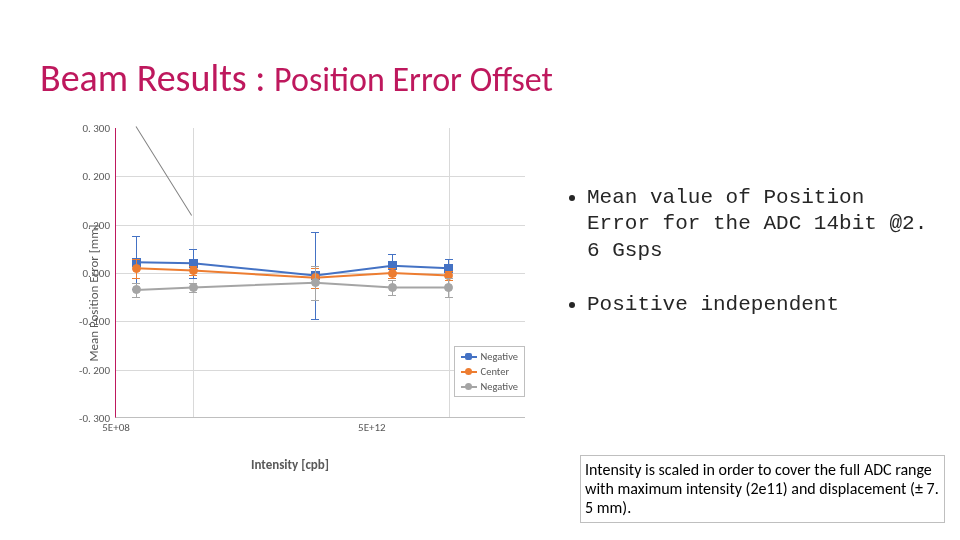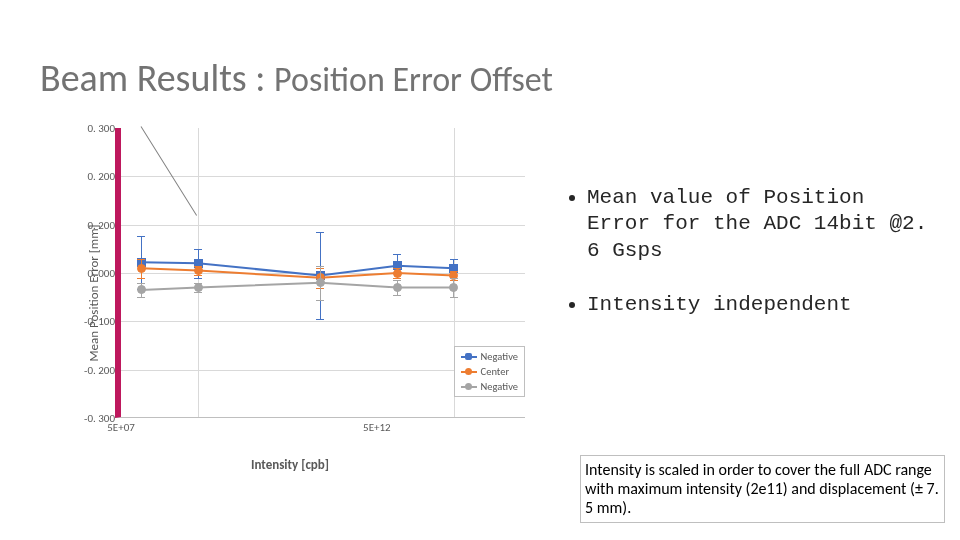--- a/index.html
+++ b/index.html
@@ -16,21 +16,21 @@
     position: relative;
     width: 960px;
     height: 540px;
   }
   .title {
     position: absolute;
     left: 40px;
     top: 55px;
     font-size: 38px;
     font-weight: 300;
-    color: #737373;
+    color: #be185d;
   }
   .title .sub {
     font-size: 34px;
     font-weight: 300;
   }
   .chart-wrap {
     position: absolute;
     left: 35px;
     top: 128px;
     width: 510px;
@@ -53,21 +53,21 @@
     font-size: 13px;
     color: #595959;
     font-weight: 600;
   }
   .plot {
     position: absolute;
     left: 80px;
     top: 0;
     width: 410px;
     height: 290px;
-    border-left: 6px solid #be185d;
+    border-left: 1px solid #be185d;
     border-bottom: 1px solid #bfbfbf;
     box-sizing: border-box;
   }
   .grid-h {
     position: absolute;
     left: 0;
     width: 100%;
     border-top: 1px solid #d9d9d9;
   }
   .ytick {
@@ -165,21 +165,21 @@
         <div class="ytick" style="top:96.66666666666669px">0. 200</div>
         <div class="grid-h" style="top:145.00000000000003px"></div>
         <div class="ytick" style="top:145.00000000000003px">0. 000</div>
         <div class="grid-h" style="top:193.33333333333337px"></div>
         <div class="ytick" style="top:193.33333333333337px">-0. 100</div>
         <div class="grid-h" style="top:241.66666666666669px"></div>
         <div class="ytick" style="top:241.66666666666669px">-0. 200</div>
         <div class="ytick" style="top:290.00000000000006px">-0. 300</div>
         <div style="position:absolute;left:77.03974813073411px;top:0;height:100%;border-left:1px solid #d9d9d9"></div>
         <div style="position:absolute;left:332.9602518692659px;top:0;height:100%;border-left:1px solid #d9d9d9"></div>
-        <div class="xtick" style="left:0px">5E+07</div>
+        <div class="xtick" style="left:0px">5E+08</div>
         <div class="xtick" style="left:255.92050373853178px">5E+12</div>
         <div class="diag" style="left:20px;top:-2px;width:105px;transform:rotate(58deg)"></div>
         <svg width="410" height="290" style="position: absolute; left: 0px; top: 0px; overflow: visible;">
           <polyline points="20.264104375152844,134.36666666666665 77.03974813073411,135.33333333333334 199.1448599829505,147.41666666666669 276.18460811368465,137.75 332.9602518692659,140.16666666666666" class="line" stroke="#4472c4"></polyline>
           <polyline points="20.264104375152844,140.16666666666666 77.03974813073411,142.58333333333334 199.1448599829505,149.83333333333334 276.18460811368465,145 332.9602518692659,147.41666666666669" class="line" stroke="#ed7d31"></polyline>
           <polyline points="20.264104375152844,161.91666666666666 77.03974813073411,159.49999999999997 199.1448599829505,154.66666666666669 276.18460811368465,159.49999999999997 332.9602518692659,159.49999999999997" class="line" stroke="#a5a5a5"></polyline>
         </svg>
         <div class="ebar blue-e" style="left:20.264104375152844px;top:107.7833333333333px;height:53.166666666666686px"></div>
        <div class="ecap blue-e" style="left:20.264104375152844px;top:107.7833333333333px"></div>
        <div class="ecap blue-e" style="left:20.264104375152844px;top:160.95px"></div>
@@ -254,19 +254,19 @@
            <span>Negative</span>
          </div>
         </div>
       </div>
   <div class="xlabel">Intensity [cpb]</div>
 </div>
 
 <div class="bullets">
   <ul>
     <li>Mean value of Position Error for the ADC 14bit @2. 6 Gsps</li>
-    <li>Intensity independent</li>
+    <li>Positive independent</li>
   </ul>
 </div>
 
 <div class="note">Intensity is scaled in order to cover the full ADC range with maximum intensity (2e11) and displacement (± 7. 5 mm).</div>
 
 </div>
 
 </body></html>

